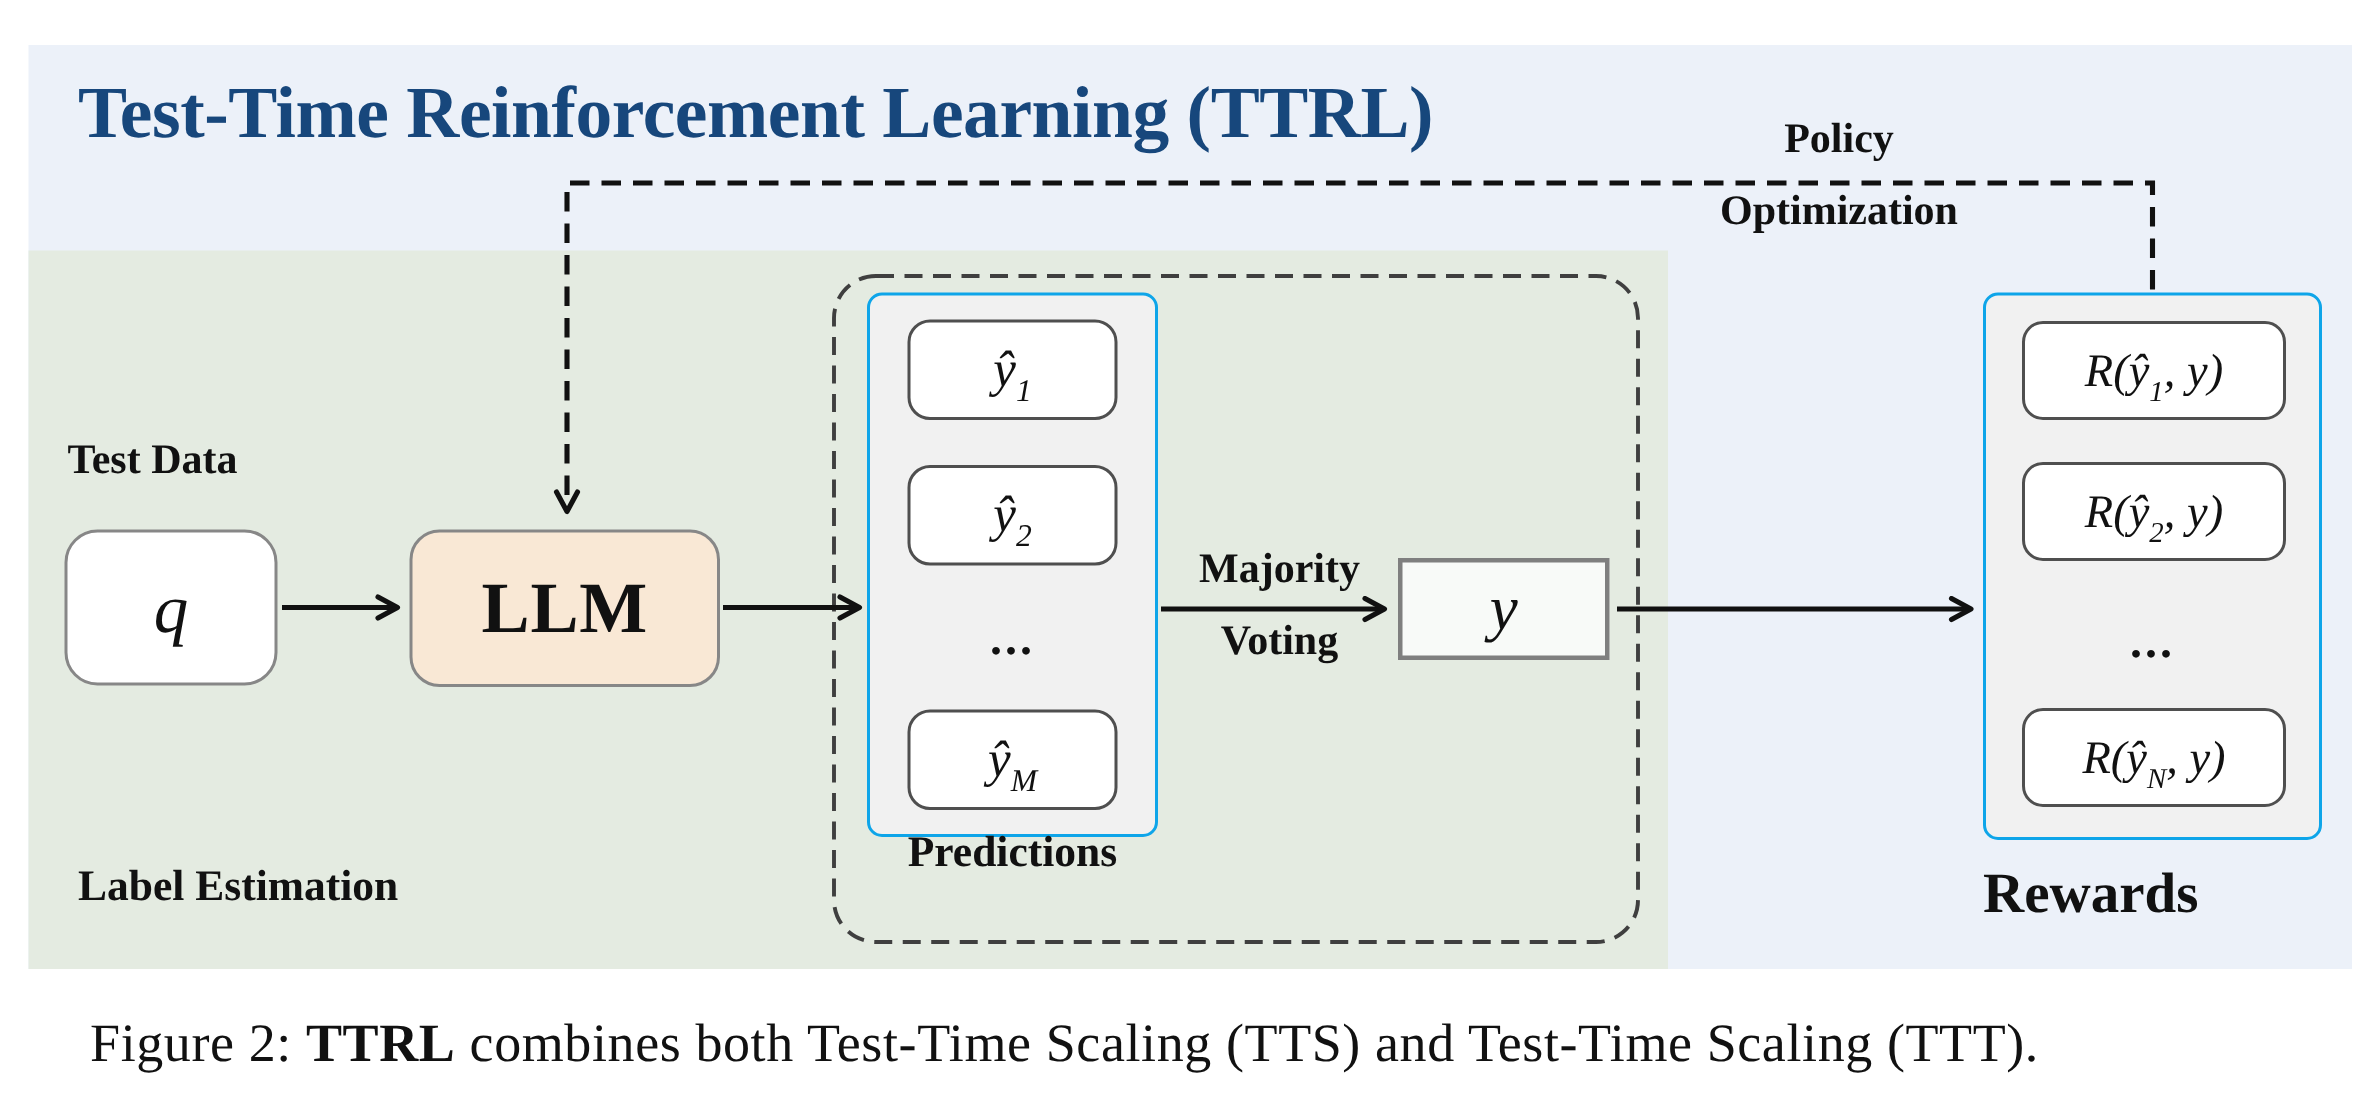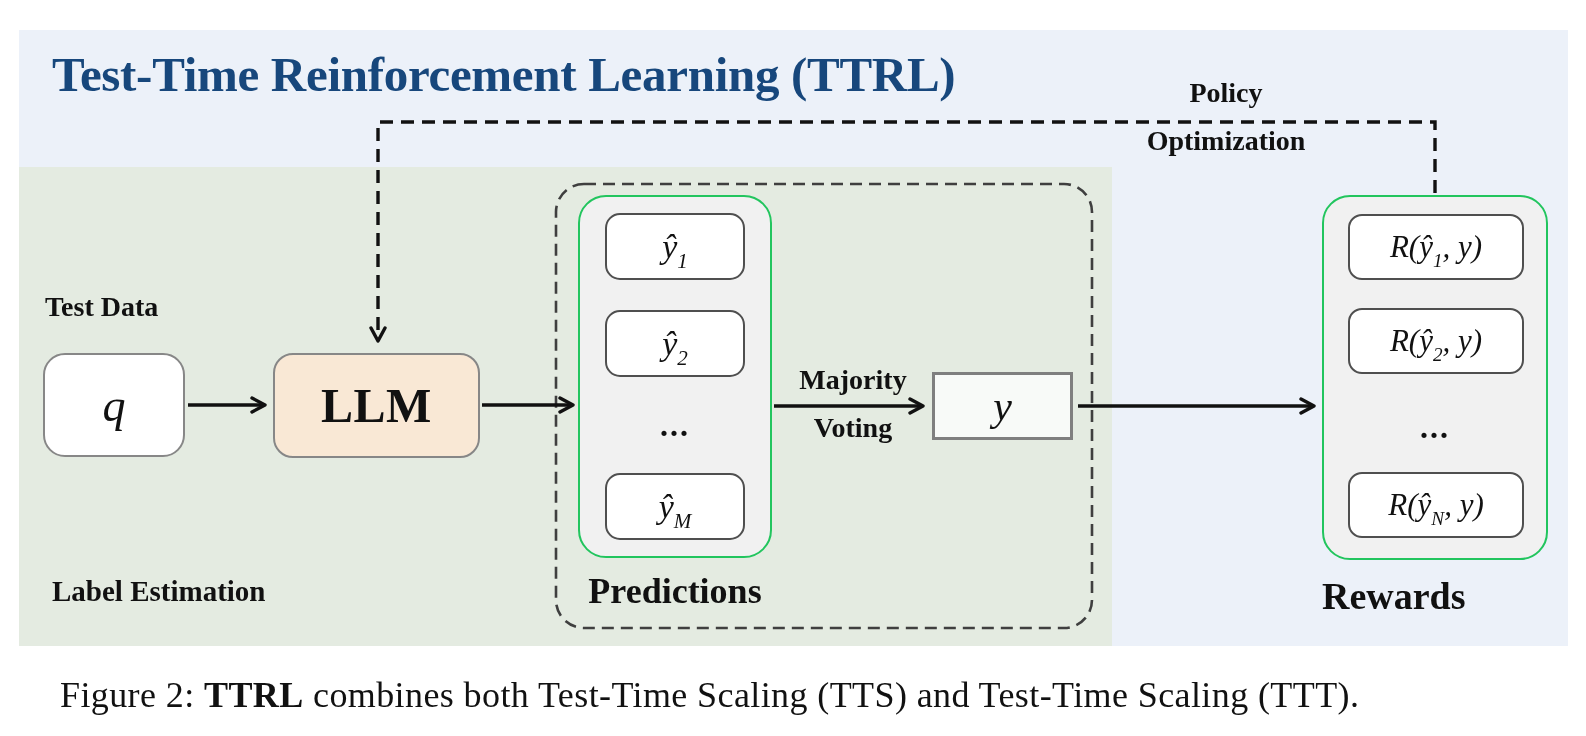--- a/index.html
+++ b/index.html
@@ -23,21 +23,21 @@
     position:absolute;display:flex;align-items:center;justify-content:center;
     background:#fff;border:2.5px solid #878787;border-radius:22px;box-sizing:border-box;
   }
   .math{font-style:italic;font-family:"Liberation Serif", serif;}
   .math sub{font-size:0.62em;font-style:italic;line-height:0;position:relative;bottom:-0.15em;}
   .q-box{left:43px;top:353px;width:142px;height:104px;font-size:46px;}
   .llm-box{left:273px;top:353px;width:207px;height:105px;background:var(--llm-fill,#F9E8D5);border-radius:20px;}
   .llm-box span{font-weight:bold;font-size:48px;letter-spacing:0.5px;}
   .stack{
     position:absolute;background:var(--container-fill,#F1F1F1);
-    border:2px solid #22c55e;border-radius:28px;box-sizing:border-box;
+    border:2px solid #0ea5e9;border-radius:10px;box-sizing:border-box;
   }
   .pred-stack{left:578px;top:195px;width:194px;height:363px;}
   .rew-stack{left:1322px;top:195px;width:226px;height:365px;}
   .mini{
     position:absolute;display:flex;align-items:center;justify-content:center;
     background:#fff;border:2px solid #4f4f4f;border-radius:15px;box-sizing:border-box;
   }
   .pred-stack .mini{left:25px;width:140px;height:67px;font-size:34px;}
   .pred-1{top:16px;} .pred-2{top:113px;text-align:right;} .pred-m{top:276px;}
   .rew-stack .mini{left:24px;width:176px;height:66px;font-size:31px;border-radius:14px;}
@@ -127,21 +127,21 @@
       <span><span>R(ŷ</span><sub>2</sub><span>, y)</span></span>
     </div>
     <div class="dots">...</div>
     <div class="mini math rew-n">
       <span><span>R(ŷ</span><sub>N</sub><span>, y)</span></span>
     </div>
   </div>
 
   <div class="lbl" style="left:52px;top:576px;font-size:29px;">Label Estimation</div>
 
-  <div class="lbl" style="left:567px;top:572px;width:216px;text-align:center;font-size:36px;">Predictions</div>
+  <div class="lbl" style="left:567px;top:553px;width:216px;text-align:center;font-size:29px;">Predictions</div>
 
   <div class="lbl" style="left:1322px;top:576px;width:226px;text-align:left;font-size:38px;">Rewards</div>
 
   <div class="caption">
     <span>Figure 2: </span><b>TTRL</b><span> combines both Test-Time Scaling (TTS) and Test-Time Scaling (TTT).</span>
   </div>
 
 </div>
 
 </body></html>

